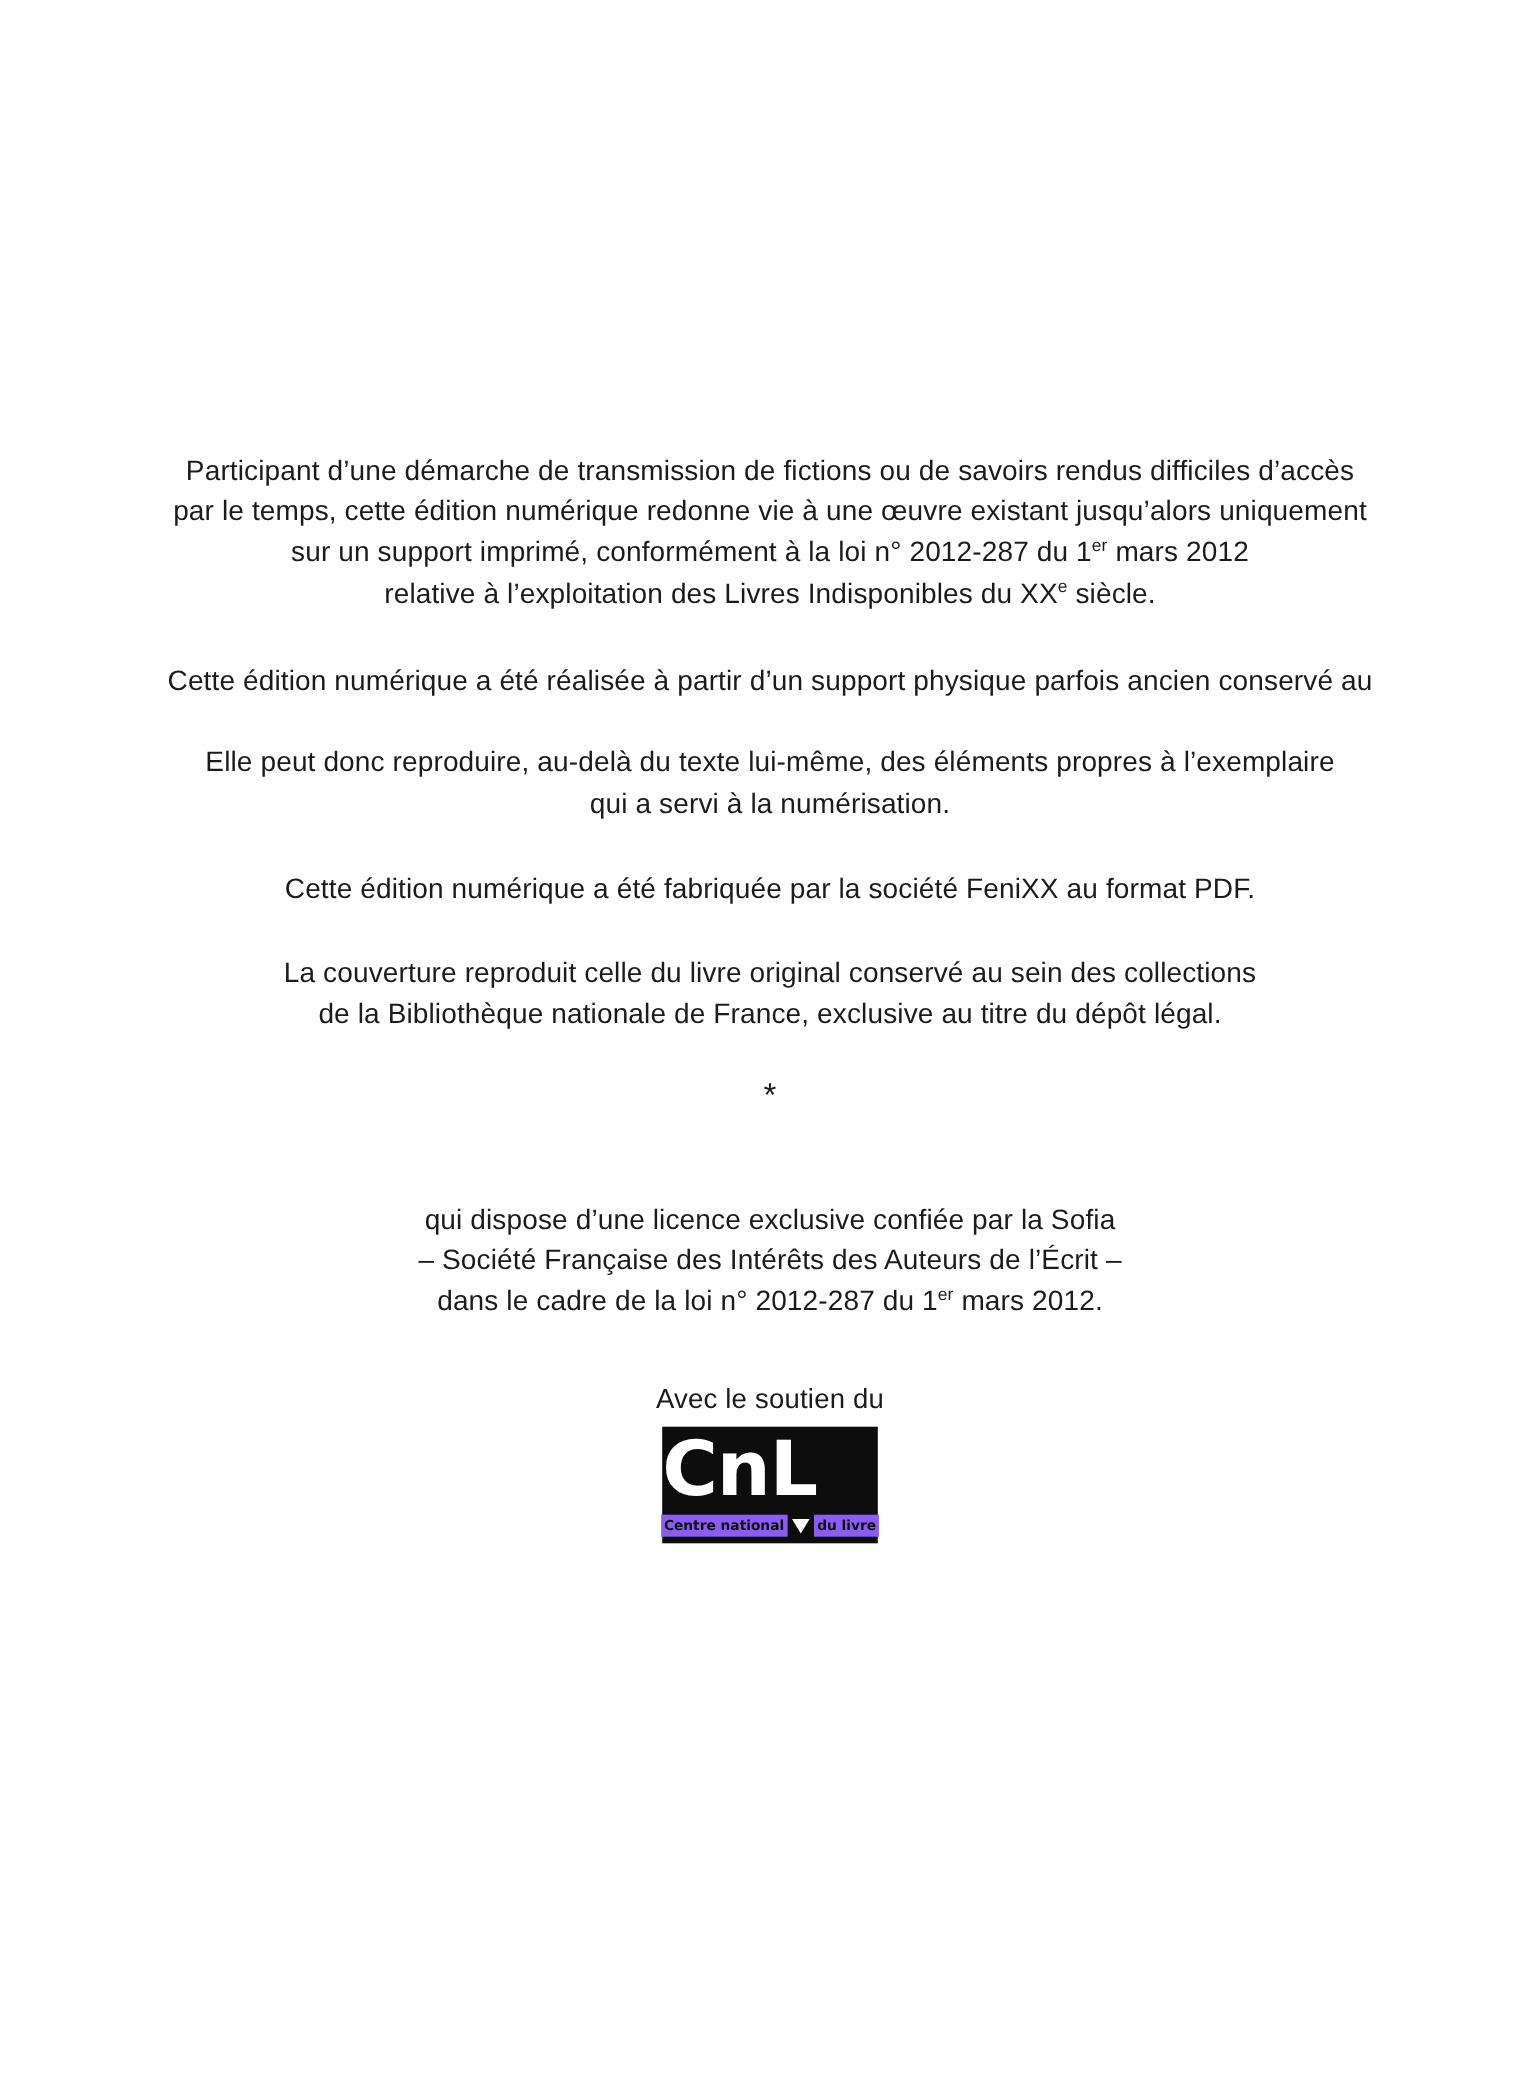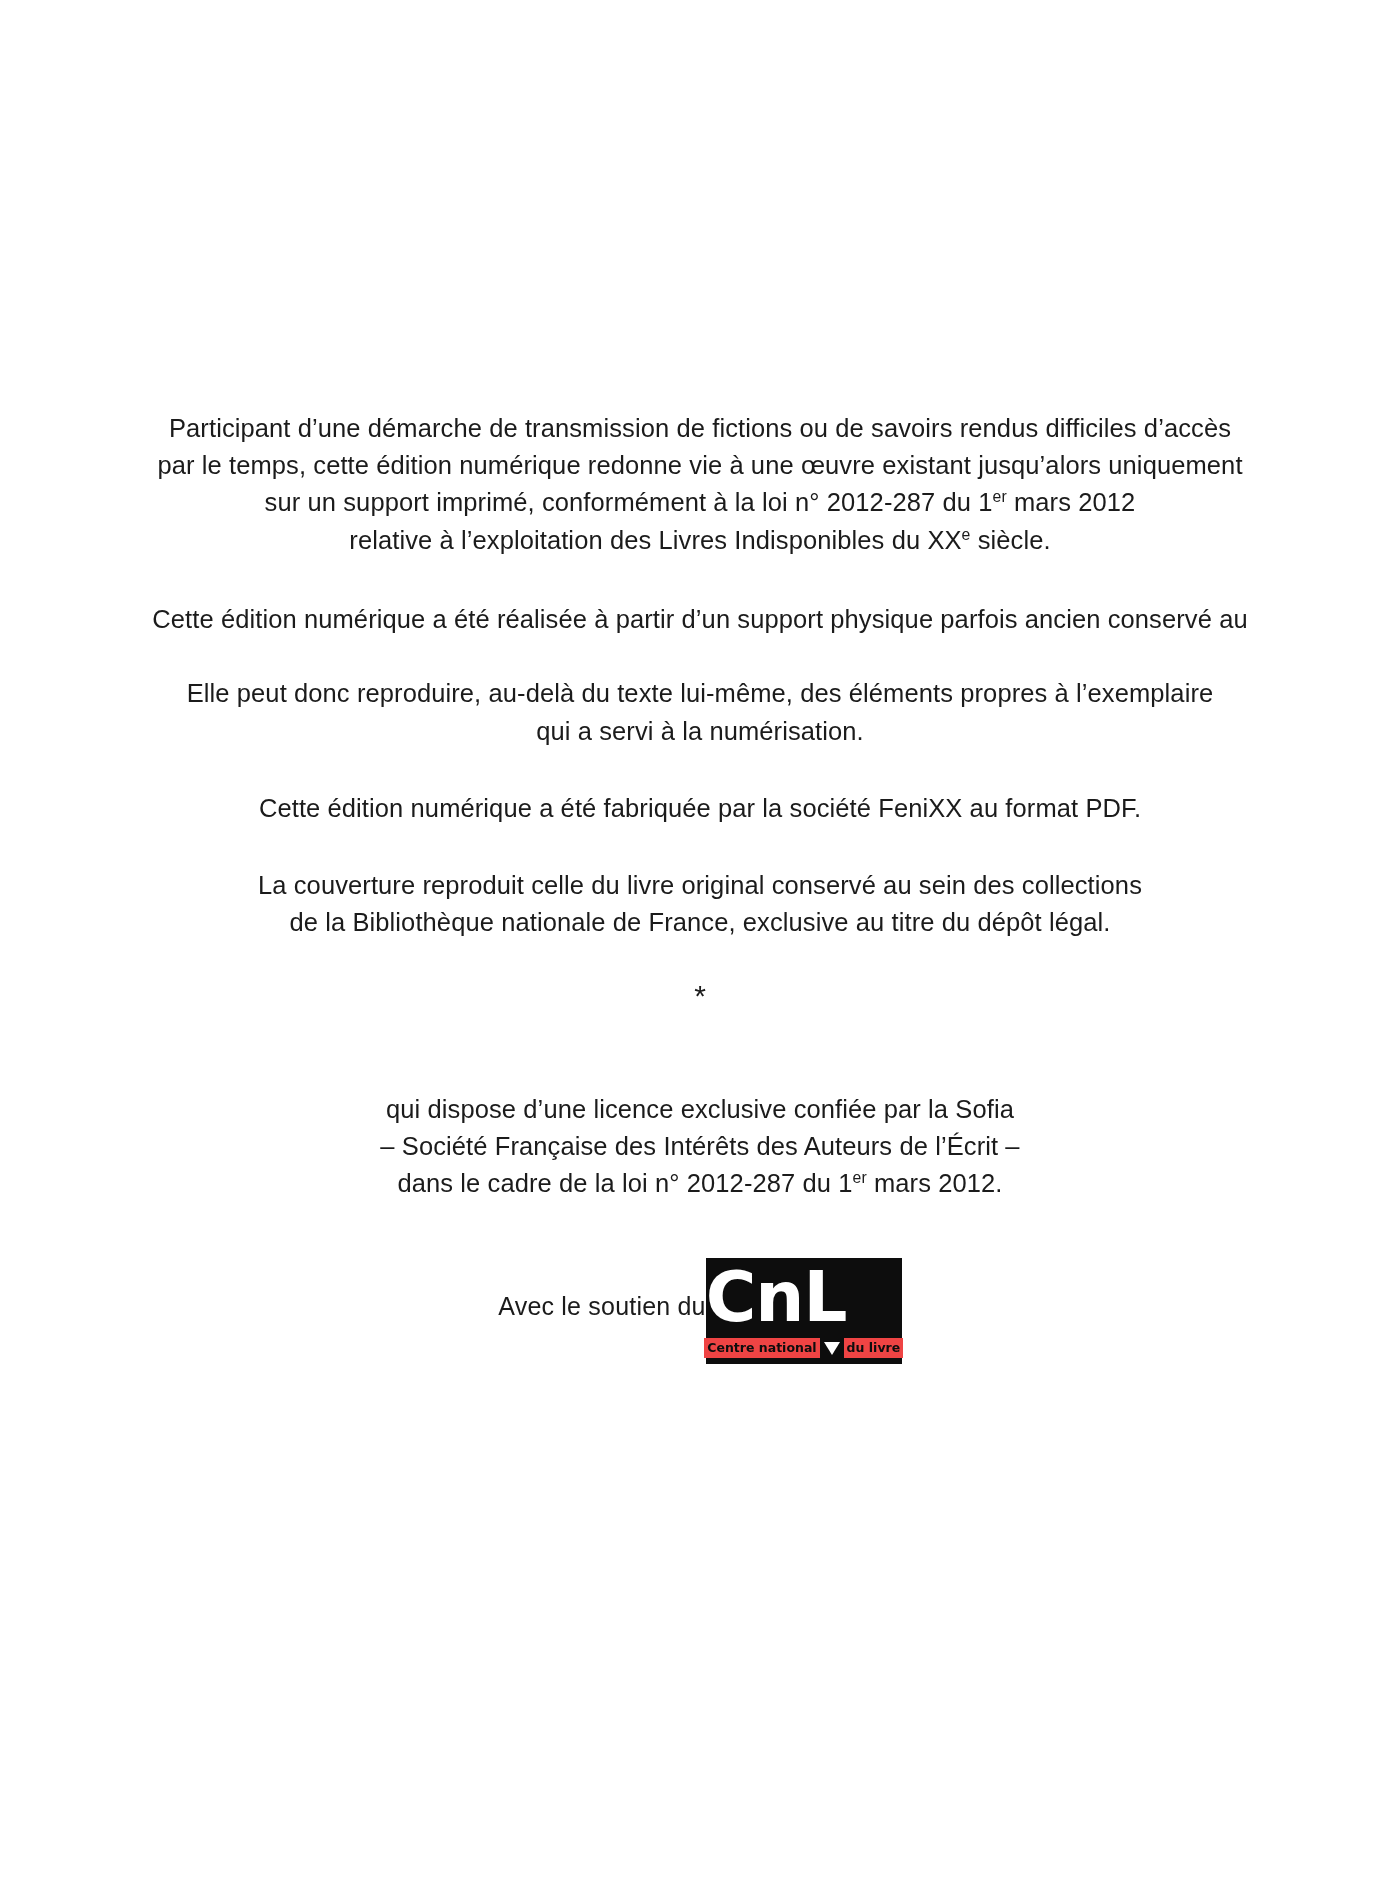--- a/index.html
+++ b/index.html
@@ -52,20 +52,21 @@
   .star {
     font-size: 30px;
     line-height: 1;
     text-align: center;
     width: 100%;
     color: #1b1b1b;
   }
   .support-block {
     margin-top: 56px;
     display: flex;
+    flex-direction: column;
     align-items: center;
   }
   .support-label {
     font-size: 25px;
     color: #1b1b1b;
     margin-bottom: 10px;
     letter-spacing: 0.2px;
   }
   
   .cnl-logo {
@@ -93,21 +94,21 @@
     left: 0;
     right: 0;
     bottom: 5px;
     height: 22px;
     display: flex;
     align-items: center;
     justify-content: center;
     gap: 4px;
   }
   .cnl-foot .seg {
-    background: #ef4444;
+    background: #8b5cf6;
     color: #0d0d0d;
     font-family: "DejaVu Sans", sans-serif;
     font-weight: bold;
     font-size: 12.5px;
     line-height: 18px;
     padding: 1px 3px;
     white-space: nowrap;
   }
   .cnl-foot .tick {
     width: 0;

